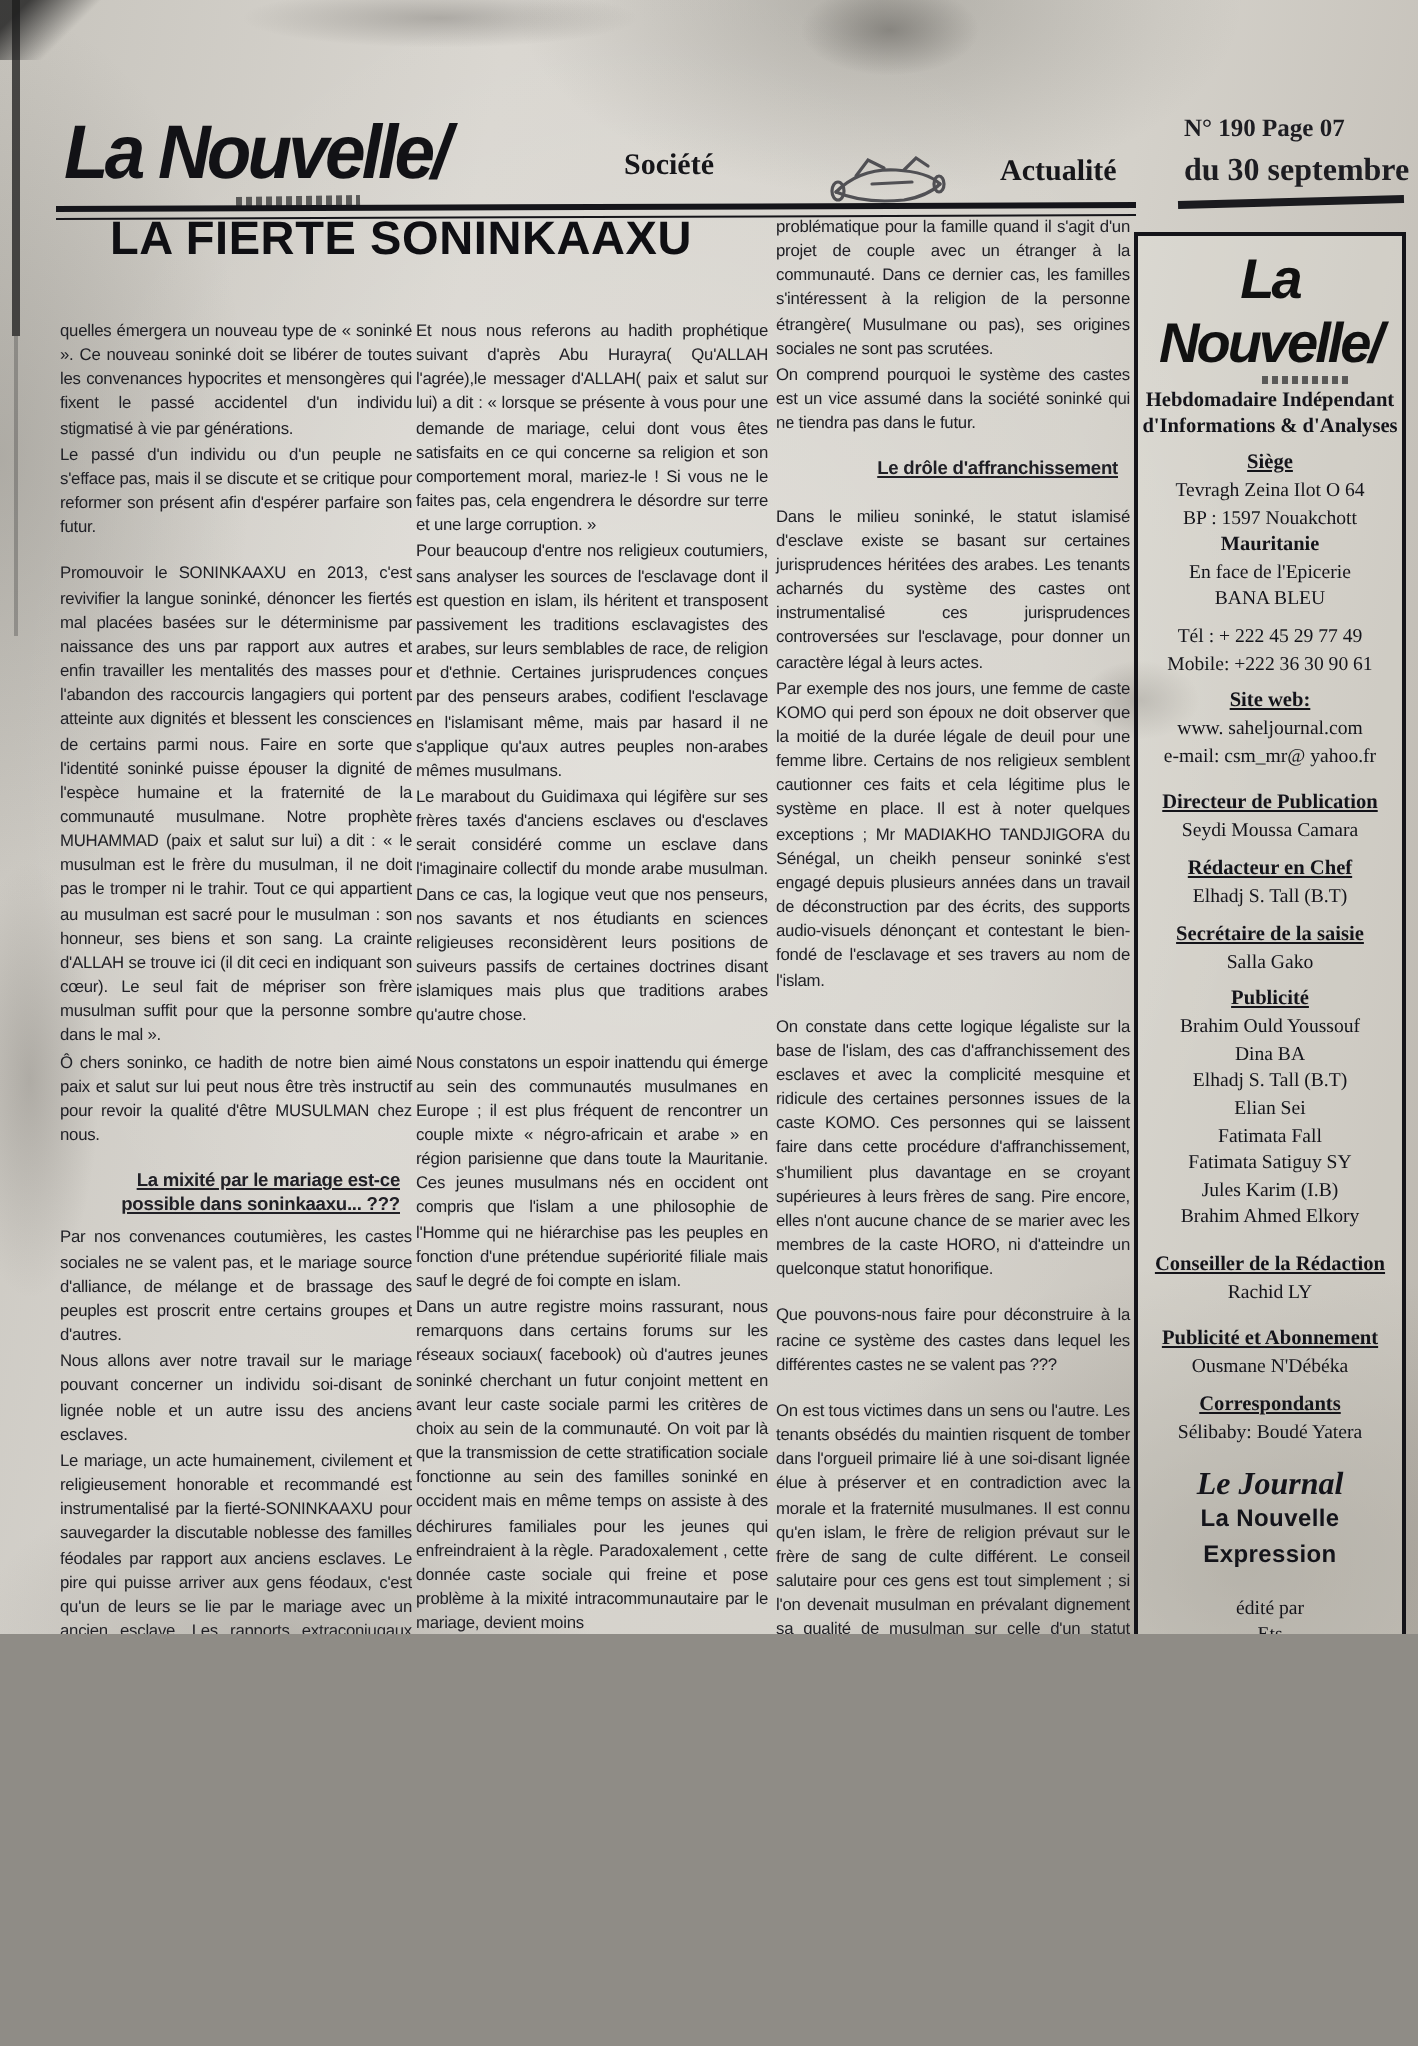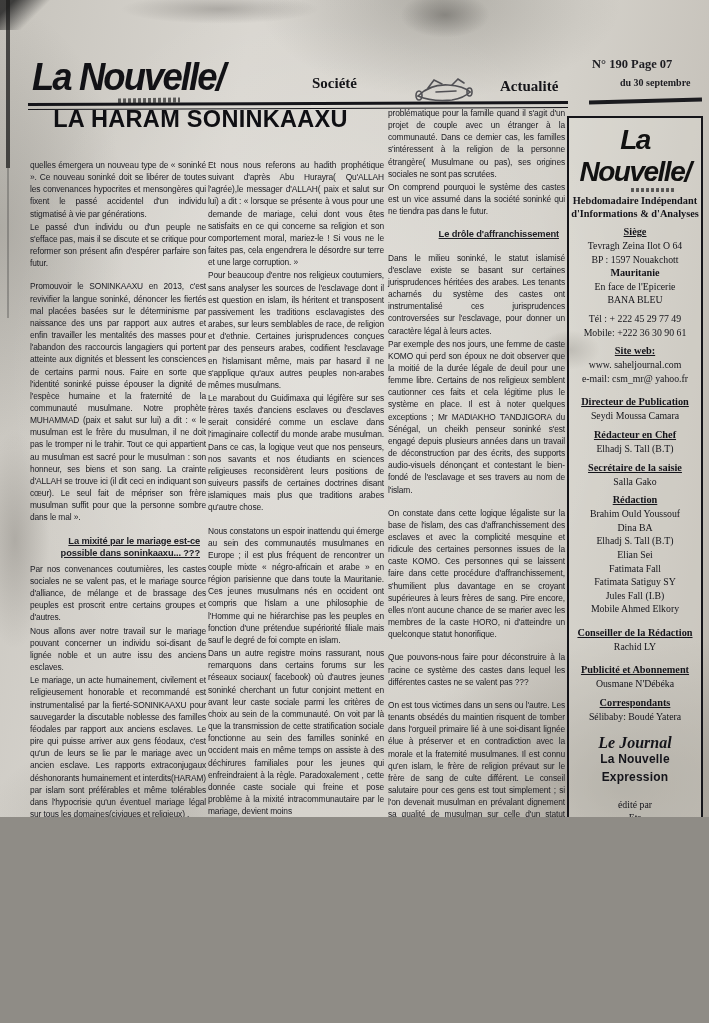--- a/index.html
+++ b/index.html
@@ -29,21 +29,21 @@
 
   
   .masthead { position:absolute; left:32px; top:56px; font-style:italic; font-weight:bold;
               font-size:38px; letter-spacing:-2px; color:#121216; transform:scaleX(.96); transform-origin:left; }
   .masthead-squiggle { position:absolute; left:118px; top:98px; width:62px; height:5px; opacity:.8;
               background:repeating-linear-gradient(90deg,#3b3b3b 0 3px, transparent 3px 5px); transform:rotate(-1deg); }
   .section-label { position:absolute; font-family:"Liberation Serif", serif; font-weight:bold; font-size:15px; color:#16161a; }
   .sec-societe { left:312px; top:75px; }
   .sec-actualite { left:500px; top:78px; }
   .issue-no  { position:absolute; left:592px; top:57px; font-family:"Liberation Serif", serif; font-weight:bold; font-size:12.5px; }
-  .issue-date{ position:absolute; left:620px; top:77px; font-family:"Liberation Serif", serif; font-weight:bold; font-size:10px; }
+  .issue-date{ position:absolute; left:592px; top:77px; font-family:"Liberation Serif", serif; font-weight:bold; font-size:16px; }
   .rule-right { position:absolute; left:589px; top:99px; width:113px; height:4px; background:#1b1b1f; transform:rotate(-1.5deg); }
   .rule-main  { position:absolute; left:28px; top:102px; width:540px; height:3px;
                 border-top:3.5px solid #15151a; border-bottom:1.5px solid #15151a; transform:rotate(-.2deg); }
   .header-icon { position:absolute; left:412px; top:72px; width:64px; height:40px; opacity:.85; }
 
   
   .title { position:absolute; left:28px; top:106px; width:345px; text-align:center;
            font-weight:bold; font-size:23.5px; line-height:27px; letter-spacing:.3px; color:#0f0f13; }
   .col { position:absolute; font-size:8.4px; line-height:12.15px; letter-spacing:-.12px; text-align:justify; color:#202026; }
   .col-1 { left:30px;  top:159px; width:176px; }
@@ -107,27 +107,28 @@
       </g>
     </svg>
   </div>
   <div class="section-label sec-actualite">Actualité</div>
   <div class="issue-no">N° 190 Page 07</div>
   <div class="issue-date">du 30 septembre</div>
   <div class="rule-right"></div>
   <div class="rule-main"></div>
 
   <div class="title">
-    <div>LA HARAM SONINKAAXU</div>
+    <div>LA FIERTE SONINKAAXU</div>
   </div>
 
   <div class="col col-1">
       <div class="p">quelles émergera un nouveau type de « soninké ». Ce nouveau soninké doit se libérer de toutes les convenances hypocrites et mensongères qui fixent le passé accidentel d'un individu stigmatisé à vie par générations.</div>
       <div class="p">Le passé d'un individu ou d'un peuple ne s'efface pas, mais il se discute et se critique pour reformer son présent afin d'espérer parfaire son futur.</div>
       <div class="pg">Promouvoir le SONINKAAXU en 2013, c'est revivifier la langue soninké, dénoncer les fiertés mal placées basées sur le déterminisme par naissance des uns par rapport aux autres et enfin travailler les mentalités des masses pour l'abandon des raccourcis langagiers qui portent atteinte aux dignités et blessent les consciences de certains parmi nous. Faire en sorte que l'identité soninké puisse épouser la dignité de l'espèce humaine et la fraternité de la communauté musulmane. Notre prophète MUHAMMAD (paix et salut sur lui) a dit : « le musulman est le frère du musulman, il ne doit pas le tromper ni le trahir. Tout ce qui appartient au musulman est sacré pour le musulman : son honneur, ses biens et son sang. La crainte d'ALLAH se trouve ici (il dit ceci en indiquant son cœur). Le seul fait de mépriser son frère musulman suffit pour que la personne sombre dans le mal ».</div>
+      <div class="p">Ô chers soninko, ce hadith de notre bien aimé paix et salut sur lui peut nous être très instructif pour revoir la qualité d'être MUSULMAN chez nous.</div>
       <div class="hg">La mixité par le mariage est-ce possible dans soninkaaxu... ???</div>
       <div class="p">Par nos convenances coutumières, les castes sociales ne se valent pas, et le mariage source d'alliance, de mélange et de brassage des peuples est proscrit entre certains groupes et d'autres.</div>
       <div class="p">Nous allons aver notre travail sur le mariage pouvant concerner un individu soi-disant de lignée noble et un autre issu des anciens esclaves.</div>
       <div class="p">Le mariage, un acte humainement, civilement et religieusement honorable et recommandé est instrumentalisé par la fierté-SONINKAAXU pour sauvegarder la discutable noblesse des familles féodales par rapport aux anciens esclaves. Le pire qui puisse arriver aux gens féodaux, c'est qu'un de leurs se lie par le mariage avec un ancien esclave. Les rapports extraconjugaux déshonorants humainement et interdits(HARAM) par islam sont préférables et même tolérables dans l'hypocrisie qu'un éventuel mariage légal sur tous les domaines(civiques et religieux) .</div>
       <div class="p">On s'autorise le blâmable indigne et par gran-</div>
     </div>
   <div class="col col-2">
       <div class="p">Et nous nous referons au hadith prophétique suivant d'après Abu Hurayra( Qu'ALLAH l'agrée),le messager d'ALLAH( paix et salut sur lui) a dit : « lorsque se présente à vous pour une demande de mariage, celui dont vous êtes satisfaits en ce qui concerne sa religion et son comportement moral, mariez-le ! Si vous ne le faites pas, cela engendrera le désordre sur terre et une large corruption. »</div>
       <div class="p">Pour beaucoup d'entre nos religieux coutumiers, sans analyser les sources de l'esclavage dont il est question en islam, ils héritent et transposent passivement les traditions esclavagistes des arabes, sur leurs semblables de race, de religion et d'ethnie. Certaines jurisprudences conçues par des penseurs arabes, codifient l'esclavage en l'islamisant même, mais par hasard il ne s'applique qu'aux autres peuples non-arabes mêmes musulmans.</div>
       <div class="p">Le marabout du Guidimaxa qui légifère sur ses frères taxés d'anciens esclaves ou d'esclaves serait considéré comme un esclave dans l'imaginaire collectif du monde arabe musulman. Dans ce cas, la logique veut que nos penseurs, nos savants et nos étudiants en sciences religieuses reconsidèrent leurs positions de suiveurs passifs de certaines doctrines disant islamiques mais plus que traditions arabes qu'autre chose.</div>
@@ -164,29 +165,29 @@
         <div class="sh">Site web:</div>
         <div class="sb">www. saheljournal.com</div>
         <div class="sn">e-mail: csm_mr@ yahoo.fr</div>
         <div class="ssp"></div>
         <div class="sh">Directeur de Publication</div>
         <div class="sn">Seydi Moussa Camara</div>
         <div class="sh">Rédacteur en Chef</div>
         <div class="sn">Elhadj S. Tall (B.T)</div>
         <div class="sh">Secrétaire de la saisie</div>
         <div class="sn">Salla Gako</div>
-        <div class="sh">Rédaction</div>
+        <div class="sh">Publicité</div>
         <div class="sn">Brahim Ould Youssouf</div>
         <div class="sn">Dina BA</div>
         <div class="sn">Elhadj S. Tall (B.T)</div>
         <div class="sn">Elian Sei</div>
         <div class="sn">Fatimata Fall</div>
         <div class="sn">Fatimata Satiguy SY</div>
-        <div class="sn">Jules Fall (I.B)</div>
-        <div class="sn">Mobile Ahmed Elkory</div>
+        <div class="sn">Jules Karim (I.B)</div>
+        <div class="sn">Brahim Ahmed Elkory</div>
         <div class="ssp"></div>
         <div class="sh">Conseiller de la Rédaction</div>
         <div class="sn">Rachid LY</div>
         <div class="ssp"></div>
         <div class="sh">Publicité et Abonnement</div>
         <div class="sn">Ousmane N'Débéka</div>
         <div class="sh">Correspondants</div>
         <div class="sn">Sélibaby: Boudé Yatera</div>
         <div class="ssp2"></div>
         <div class="sit">Le Journal</div>

